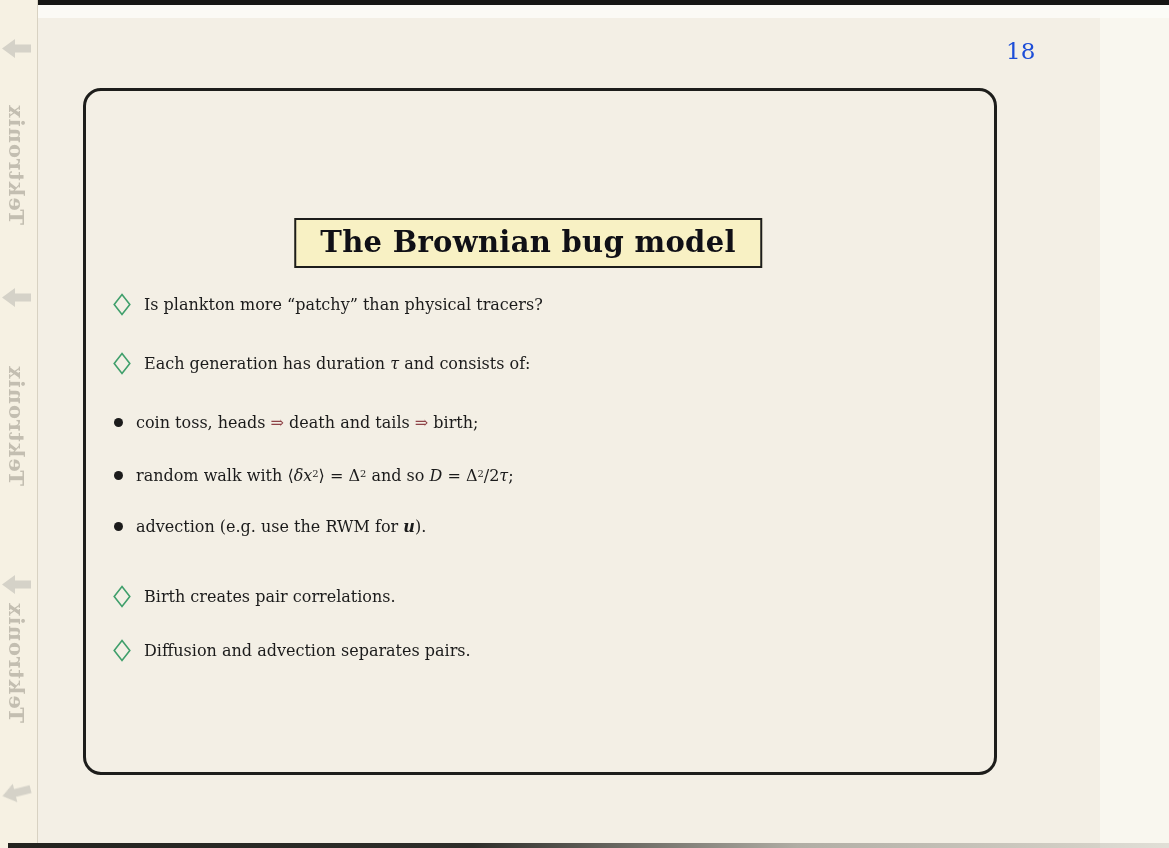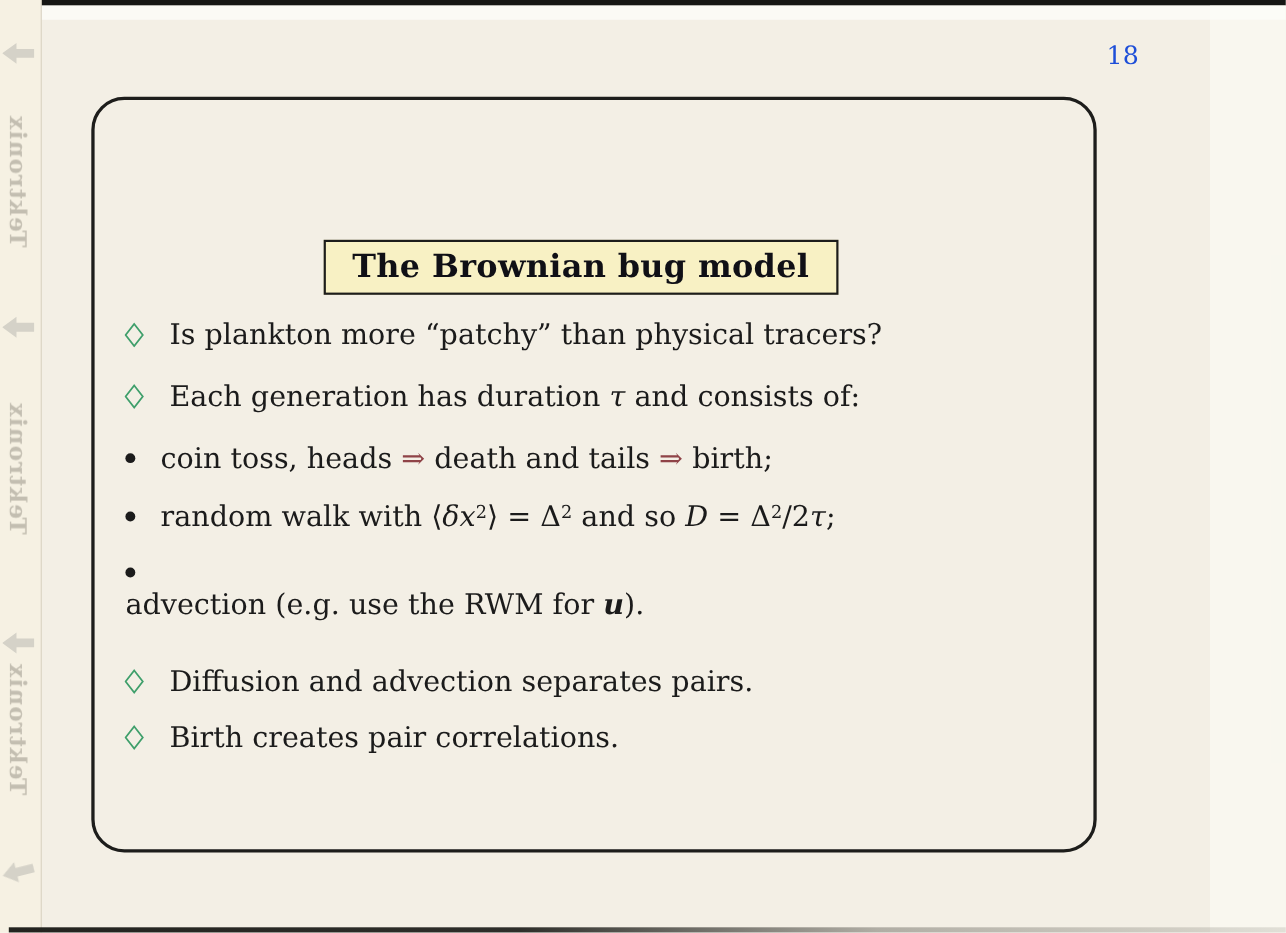--- a/index.html
+++ b/index.html
@@ -24,29 +24,29 @@
   
   .wm{position:absolute;left:-38px;width:110px;height:24px;
     transform:rotate(-90deg) scaleY(-1);
     font-weight:bold;font-size:21px;letter-spacing:1px;text-align:center;
     color:rgba(125,120,108,.42);filter:blur(.6px);}
   .wm1{top:158px}.wm2{top:419px}.wm3{top:656px}
   
   .page-num{position:absolute;left:1006px;top:38px;font-size:23px;color:#1d4ed8;}
   
   .slide{position:absolute;left:83px;top:88px;width:914px;height:687px;
-    box-sizing:border-box;border:3px solid #1d1d1b;border-radius:30px;}
+    box-sizing:border-box;border:3px solid #1d1d1b;border-radius:18px;}
   .title-box{position:absolute;top:127px;left:calc(50% - 12px);transform:translateX(-50%);
     background:var(--title-box-bg,#f8f1c4);border:2px solid #1d1d1b;
     padding:5px 24px 7px;white-space:nowrap;
     font-size:29px;font-weight:bold;letter-spacing:.3px;color:#101016;}
   .content{position:absolute;left:0;right:0;top:199px;}
-  .line{display:flex;align-items:flex-start;font-size:26px;line-height:30px;margin-bottom:23px;gap:10px;}
+  .line{display:flex;align-items:flex-start;font-size:16px;line-height:30px;margin-bottom:23px;}
   .line:nth-child(4){margin-bottom:21px;}
-  .line:nth-child(5){margin-bottom:40px;flex-direction:column;}
+  .line:nth-child(5){margin-bottom:40px;}
   .line:nth-child(6){margin-bottom:18px;}
   .line.diamond{padding-left:27px;}
   .line.diamond .marker{width:18px;margin:3px 13px 0 0;color:var(--diamond-green,#3f9f6b);flex:none;}
   .line.bullet{padding-left:28px;}
   .line.bullet .marker{width:9px;height:9px;border-radius:50%;
     background:#1b1b1b;margin:10px 13px 0 0;flex:none;}
   .txt{font-family:"DejaVu Serif","DejaVu Sans","Liberation Serif",serif;}
   .seg-i{font-style:italic;}
   .seg-bi{font-style:italic;font-weight:bold;}
   .seg-arrow{color:var(--arrow-maroon,#8f4347);}
@@ -113,25 +113,25 @@
           <span class="txt"><span>random walk with ⟨</span><span class="seg-i">δx</span><sup>2</sup><span>⟩ = Δ</span><sup>2</sup><span> and so </span><span class="seg-i">D</span><span> = Δ</span><sup>2</sup><span>/2</span><span class="seg-i">τ</span><span>;</span></span>
         </div>
         <div class="line bullet">
           <span class="marker"></span>
           <span class="txt"><span>advection (e.g. use the RWM for </span><span class="seg-bi">u</span><span>).</span></span>
         </div>
         <div class="line diamond">
           <span class="marker"><svg width="18" height="23" viewBox="0 0 18 23">
               <path d="M9 1.5 L16.8 11.5 L9 21.5 L1.2 11.5 Z" fill="none" stroke="currentColor" stroke-width="1.6"></path>
             </svg></span>
-          <span class="txt"><span>Diffusion and advection separates pairs.</span></span>
+          <span class="txt"><span>Birth creates pair correlations.</span></span>
         </div>
         <div class="line diamond">
           <span class="marker"><svg width="18" height="23" viewBox="0 0 18 23">
               <path d="M9 1.5 L16.8 11.5 L9 21.5 L1.2 11.5 Z" fill="none" stroke="currentColor" stroke-width="1.6"></path>
             </svg></span>
-          <span class="txt"><span>Birth creates pair correlations.</span></span>
+          <span class="txt"><span>Diffusion and advection separates pairs.</span></span>
         </div>
       </div>
   </div>
 
   <div class="scan-bottom"></div>
 </div>
 
 </body></html>

